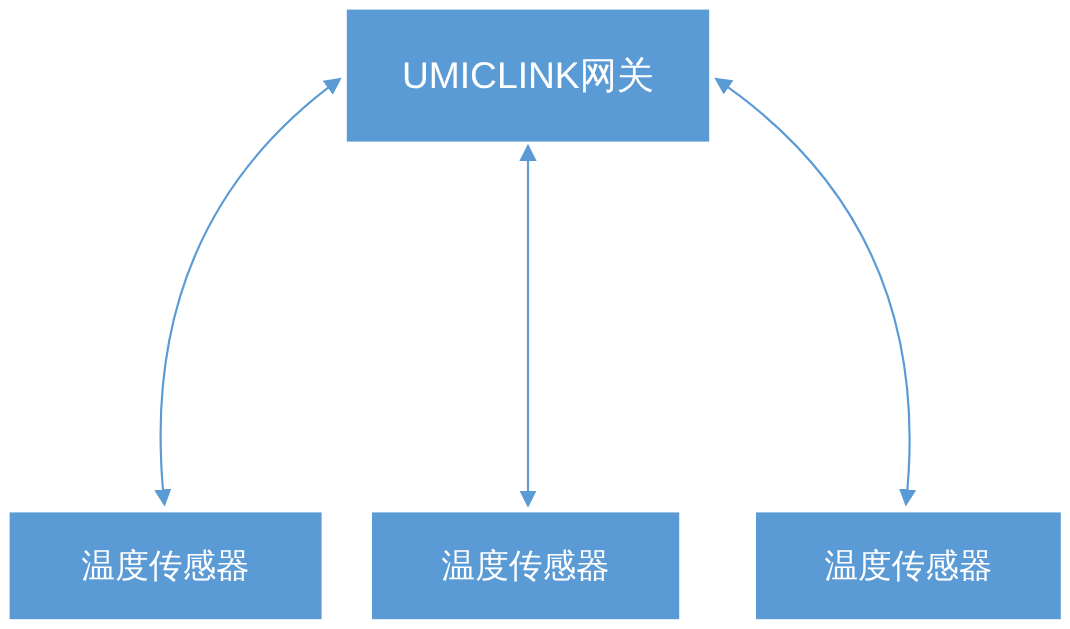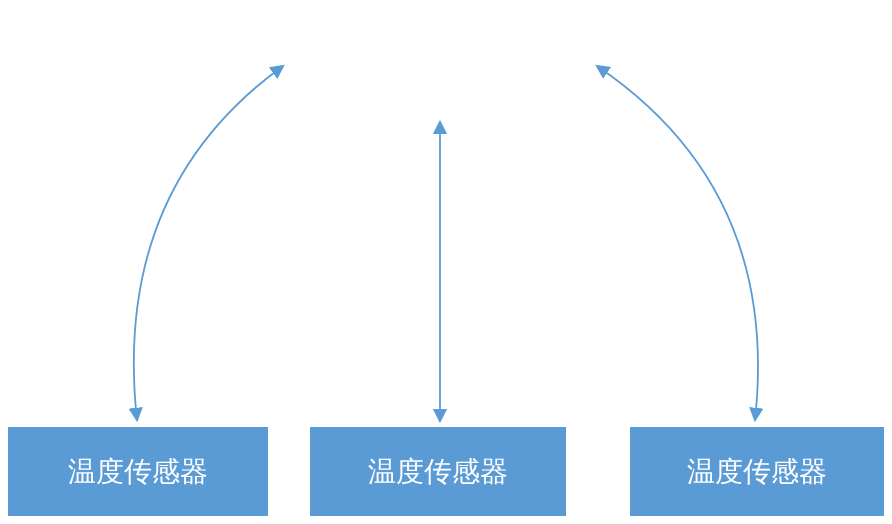--- a/index.html
+++ b/index.html
@@ -74,20 +74,23 @@
     <defs>
       <marker id="head" viewBox="0 0 10 10" refX="8.5" refY="5" markerWidth="8" markerHeight="8" orient="auto-start-reverse">
         <path class="arrowhead-shape" d="M 0 0 L 10 5 L 0 10 z"></path>
       </marker>
     </defs>
     <path class="connector" d="M 283 66 Q 112 190 137 420" marker-start="url(#head)" marker-end="url(#head)"></path>
     <path class="connector" d="M 440 122 L 440 421" marker-start="url(#head)" marker-end="url(#head)"></path>
     <path class="connector" d="M 597 66 Q 780 190 755 420" marker-start="url(#head)" marker-end="url(#head)"></path>
   </svg>
 
+  <div class="node gateway">
+    <span>UMICLINK网关</span>
+  </div>
 
 
   <div class="node sensor sensor-0">
     <span>温度传感器</span>
   </div>
   <div class="node sensor sensor-1">
     <span>温度传感器</span>
   </div>
   <div class="node sensor sensor-2">
     <span>温度传感器</span>

